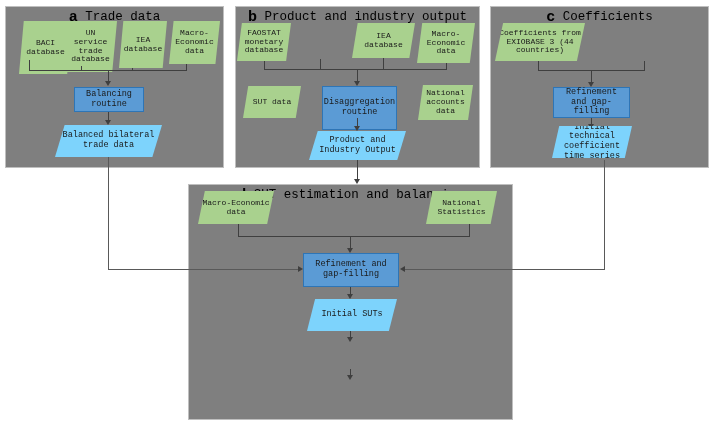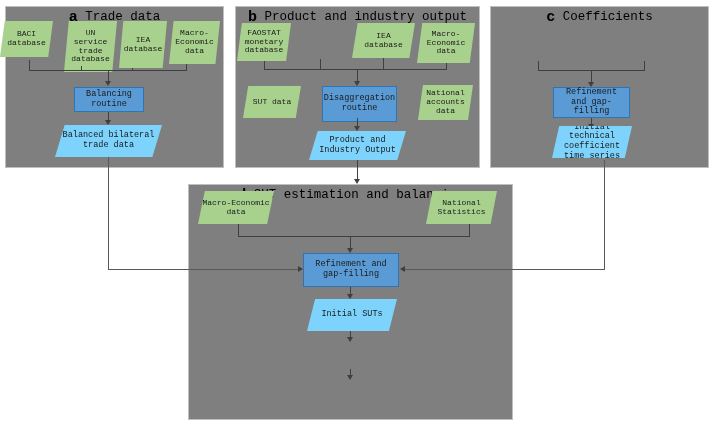--- a/index.html
+++ b/index.html
@@ -113,21 +113,21 @@
 
 <div id="canvas">
 
   <div class="panel" style="left:5px; top:6px; width:219px; height:162px;">
     <div class="panel-title">
       <span class="letter">a</span>
       <span>Trade data</span>
     </div>
   </div>
 
-  <div class="node para green" style="left:0; top:21px; width:53px; height:36px;">
+  <div class="node para green" style="left:19px; top:21px; width:53px; height:53px;">
     <span>BACI database</span>
   </div>
   <div class="node para green" style="left:64px; top:21px; width:53px; height:51px;">
     <span>UN service trade database</span>
   </div>
   <div class="node para green" style="left:119px; top:21px; width:48px; height:47px;">
     <span>IEA database</span>
   </div>
   <div class="node para green" style="left:169px; top:21px; width:51px; height:43px;">
     <span>Macro-Economic data</span>
@@ -174,41 +174,44 @@
   <div class="wire v" style="left:320px; top:59px; height:10px;"></div>
   <div class="wire v" style="left:383px; top:58px; height:11px;"></div>
   <div class="wire v" style="left:446px; top:63px; height:6px;"></div>
   <div class="wire h" style="left:264px; top:69px; width:183px;"></div>
   <div class="wire v" style="left:357px; top:69px; height:13px;"></div>
   <div class="arrow-down" style="left:353.5px; top:81px;"></div>
 
   <div class="node para green" style="left:243px; top:86px; width:58px; height:32px;">
     <span>SUT data</span>
   </div>
-  <div class="node blue" style="left:322px; top:86px; width:75px; height:36px;">
+  <div class="node blue" style="left:322px; top:86px; width:75px; height:44px;">
     <span>Disaggregation routine</span>
   </div>
   <div class="node para green" style="left:418px; top:85px; width:55px; height:35px;">
     <span>National accounts data</span>
   </div>
 
   <div class="wire v" style="left:357px; top:118px; height:9px;"></div>
   <div class="arrow-down" style="left:353.5px; top:126px;"></div>
 
   <div class="node para orange" style="left:309px; top:131px; width:97px; height:29px;">
     <span>Product and Industry Output</span>
   </div>
 
   <div class="panel" style="left:490px; top:6px; width:219px; height:162px;">
     <div class="panel-title">
       <span class="letter">c</span>
       <span>Coefficients</span>
     </div>
   </div>
 
+  <div class="node para green" style="left:495px; top:23px; width:90px; height:38px;">
+    <span>Coefficients from EXIOBASE 3 (44 countries)</span>
+  </div>
 
   <div class="wire v" style="left:538px; top:61px; height:9px;"></div>
   <div class="wire v" style="left:644px; top:61px; height:9px;"></div>
   <div class="wire h" style="left:538px; top:70px; width:107px;"></div>
   <div class="wire v" style="left:591px; top:70px; height:13px;"></div>
   <div class="arrow-down" style="left:587.5px; top:82px;"></div>
 
   <div class="node blue" style="left:553px; top:87px; width:77px; height:31px;">
     <span>Refinement and gap-filling</span>
   </div>

